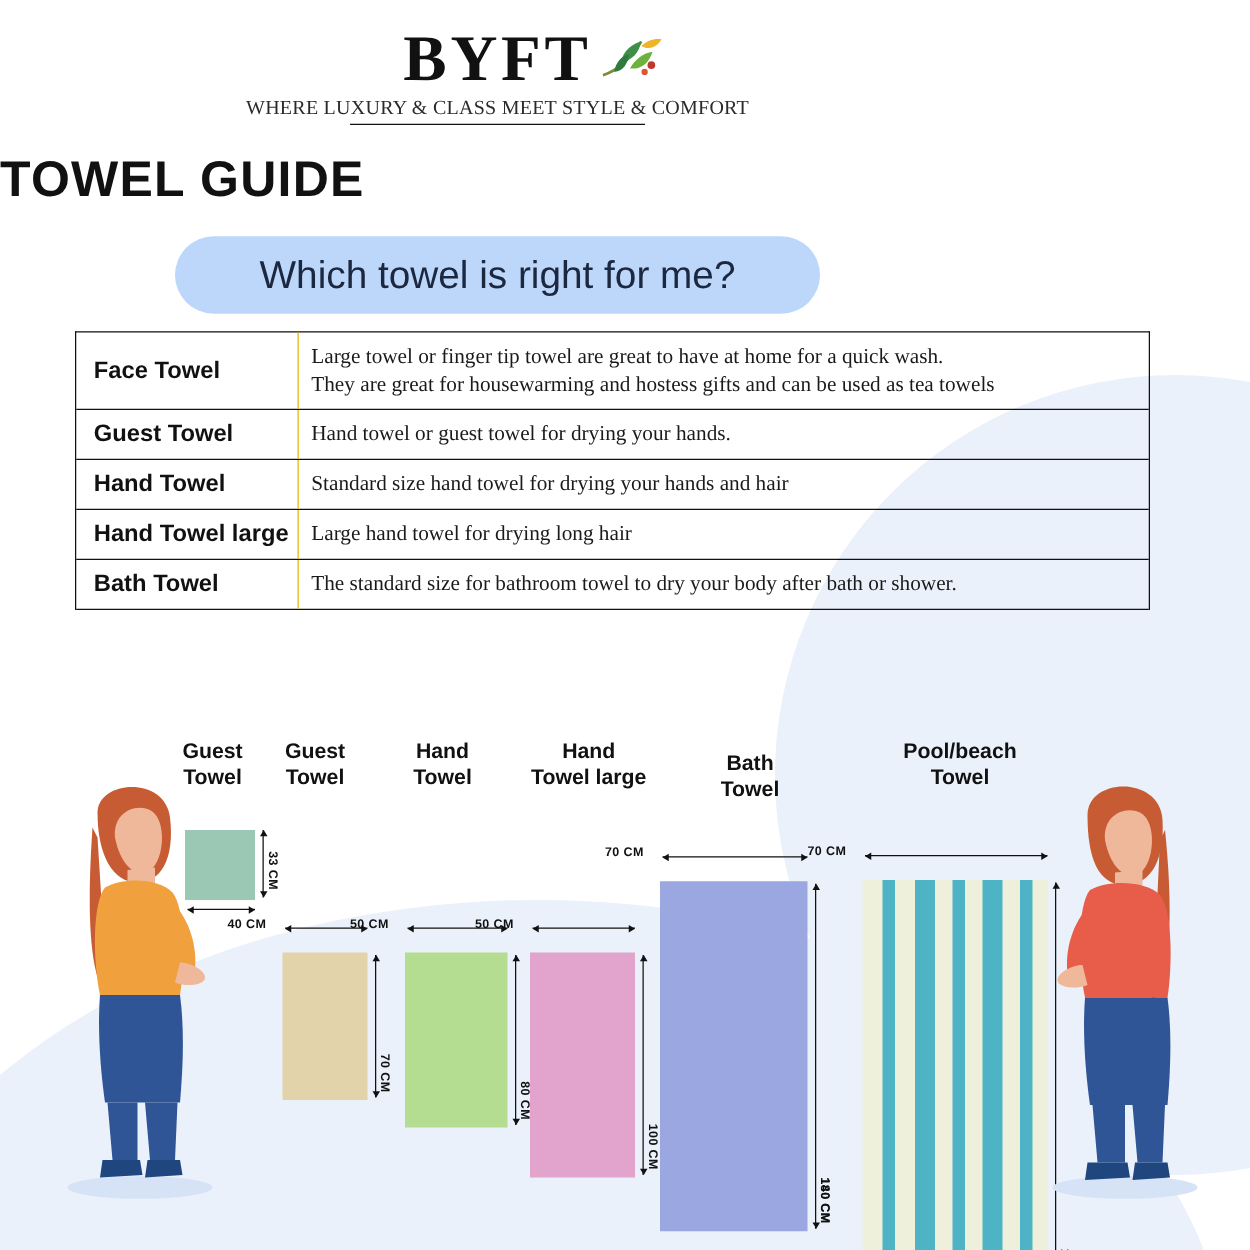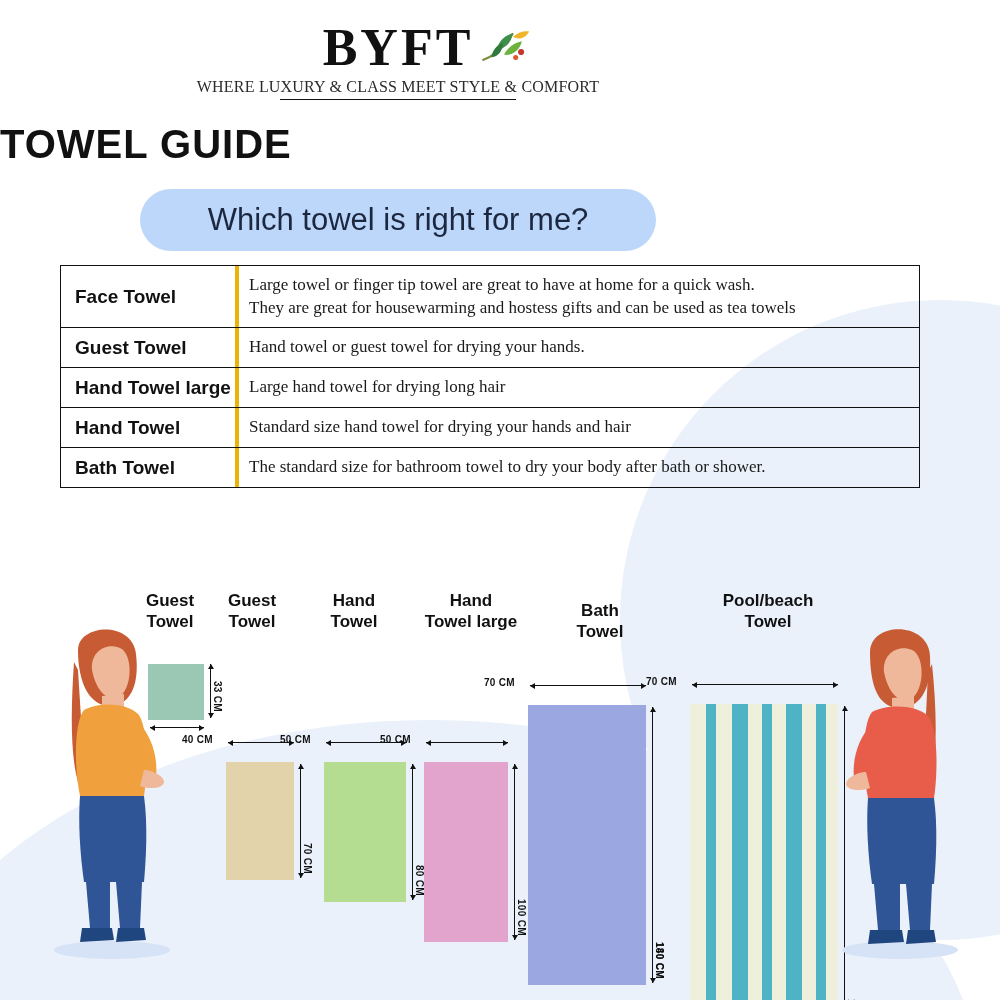--- a/index.html
+++ b/index.html
@@ -95,21 +95,21 @@
   }
   .trow {
     display: flex;
     border-bottom: 1px solid #111;
     min-height: 40px;
   }
   .trow.tall { min-height: 62px; }
   .tname {
     width: 178px;
     flex: 0 0 178px;
-    border-right: 4px solid #eab308;
+    border-right: 1px solid #eab308;
     display: flex;
     align-items: center;
     padding-left: 14px;
     font-size: 19px;
     font-weight: 700;
     color: #111;
   }
   .tdesc {
     flex: 1 1 auto;
     display: flex;
@@ -225,27 +225,27 @@
         </div>
       </div>
     </div>
 
     <div class="trow">
       <div class="tname">Guest Towel</div>
       <div class="tdesc">Hand towel or guest towel for drying your hands.</div>
     </div>
 
     <div class="trow">
+      <div class="tname">Hand Towel</div>
+      <div class="tdesc">Standard size hand towel for drying your hands and hair</div>
+    </div>
+
+    <div class="trow">
       <div class="tname">Hand Towel large</div>
       <div class="tdesc">Large hand towel for drying long hair</div>
-    </div>
-
-    <div class="trow">
-      <div class="tname">Hand Towel</div>
-      <div class="tdesc">Standard size hand towel for drying your hands and hair</div>
     </div>
 
     <div class="trow">
       <div class="tname">Bath Towel</div>
       <div class="tdesc">The standard size for bathroom towel to dry your body after bath or shower.</div>
     </div>
 
 
   </div>
 

